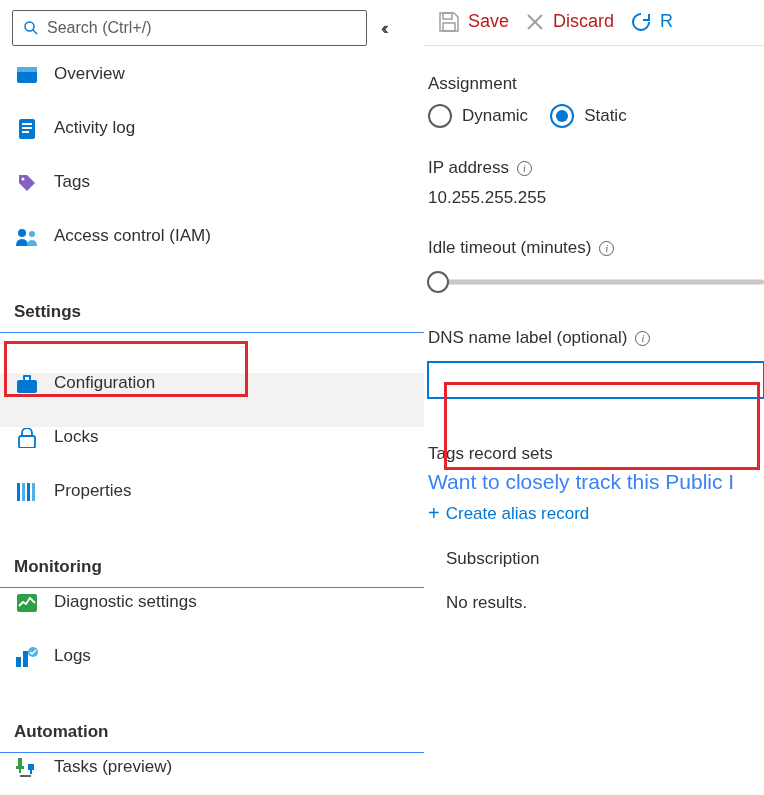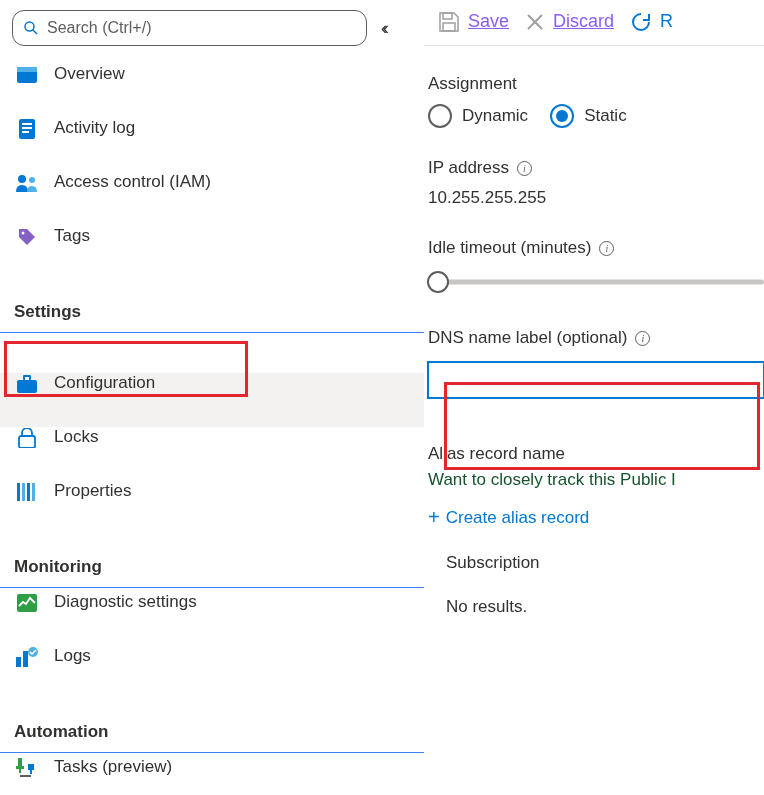--- a/index.html
+++ b/index.html
@@ -22,21 +22,21 @@
   .search-row {
     display: flex;
     align-items: center;
     padding: 0 12px 18px 12px;
   }
   .search-box {
     flex: 1;
     display: flex;
     align-items: center;
     border: 1px solid #605e5c;
-    border-radius: 12px;
+    border-radius: 2px;
     height: 36px;
     padding: 0 10px;
     max-width: 355px;
   }
   .search-box input {
     border: none;
     outline: none;
     font-size: 16px;
     color: #605e5c;
     flex: 1;
@@ -102,21 +102,21 @@
     color: #a19f9d;
   }
   .toolbar-btn {
     display: inline-flex;
     align-items: center;
     gap: 8px;
     font-size: 18px;
     cursor: pointer;
     padding-right: 10px;
   }
-  .toolbar-btn.disabled { color: #8b5cf6; text-decoration: underline; }
+  .toolbar-btn.disabled { color: #b91c1c; }
   .toolbar-btn.refresh svg { width: 22px; height: 22px; }
   .refresh-text { color: #0078d4; font-size: 18px; }
   .content { padding: 28px 0 0 4px; }
   .label {
     font-size: 17px;
     color: #323130;
     margin-bottom: 10px;
     display: flex;
     align-items: center;
     gap: 8px;
@@ -185,21 +185,21 @@
   .highlight-box-dns {
     border: 3px solid #e3262d;
     position: absolute;
     left: 444px;
     top: 382px;
     width: 316px;
     height: 88px;
     pointer-events: none;
   }
   .section-gap { height: 46px; }
-  .sub-text { font-size: 17px; color: #14532d; margin-bottom: 16px; }
+  .sub-text { font-size: 21px; color: #3b82f6; margin-bottom: 8px; }
   .link-btn {
     display: inline-flex;
     align-items: center;
     gap: 6px;
     color: #0078d4;
     font-size: 17px;
     cursor: pointer;
   }
   .sub-section {
     margin-top: 24px;
@@ -239,37 +239,37 @@
             <rect x="0" y="0" width="16" height="20" rx="2" fill="#0078d4"></rect>
             <rect x="3" y="4" width="10" height="2" fill="#fff"></rect>
             <rect x="3" y="8" width="10" height="2" fill="#fff"></rect>
             <rect x="3" y="12" width="7" height="2" fill="#fff"></rect>
           </svg>
       </span>
       <span>Activity log</span>
     </div>
     <div class="nav-item">
       <span class="nav-icon">
+        <svg width="20" height="20" viewBox="0 0 20 20">
+            <path d="M2 2 L10 2 L18 10 L10 18 L2 10 Z" fill="#8661c5"></path>
+            <circle cx="6" cy="6" r="1.5" fill="#fff"></circle>
+          </svg>
+      </span>
+      <span>Tags</span>
+    </div>
+    <div class="nav-item">
+      <span class="nav-icon">
         <svg width="22" height="18" viewBox="0 0 22 18">
             <circle cx="6" cy="5" r="4" fill="#0078d4"></circle>
             <path d="M0 18 Q0 11 6 11 Q12 11 12 18" fill="#0078d4"></path>
             <circle cx="16" cy="6" r="3" fill="#50b0e8"></circle>
             <path d="M11 18 Q11 12 16 12 Q21 12 21 18" fill="#50b0e8"></path>
           </svg>
       </span>
       <span>Access control (IAM)</span>
-    </div>
-    <div class="nav-item">
-      <span class="nav-icon">
-        <svg width="20" height="20" viewBox="0 0 20 20">
-            <path d="M2 2 L10 2 L18 10 L10 18 L2 10 Z" fill="#8661c5"></path>
-            <circle cx="6" cy="6" r="1.5" fill="#fff"></circle>
-          </svg>
-      </span>
-      <span>Tags</span>
     </div>
 
     <div class="section-header">Settings</div>
     <div class="nav-item selected">
       <span class="nav-icon">
         <svg width="20" height="18" viewBox="0 0 20 18">
             <rect x="0" y="5" width="20" height="13" rx="2" fill="#0078d4"></rect>
             <rect x="6" y="0" width="8" height="5" rx="1" fill="#0078d4"></rect>
             <rect x="8" y="2" width="4" height="3" fill="#fff"></rect>
           </svg>
@@ -392,21 +392,21 @@
       </div>
 
       <div class="label">
         <span>DNS name label (optional)</span>
         <span class="info-icon">i</span>
       </div>
       <input class="dns-input" type="text" value="" style="">
 
       <div class="section-gap"></div>
 
-      <div class="label" style="margin-bottom:6px;">Alias record name</div>
+      <div class="label" style="margin-bottom:6px;">Tags record sets</div>
       <div class="sub-text">Want to closely track this Public I</div>
       <div class="link-btn">
         <span style="font-size:20px;font-weight:300;">+</span>
         <span>Create alias record</span>
       </div>
 
       <div class="sub-section">
         <div class="hdr">Subscription</div>
         <div class="no-results">No results.</div>
       </div>

